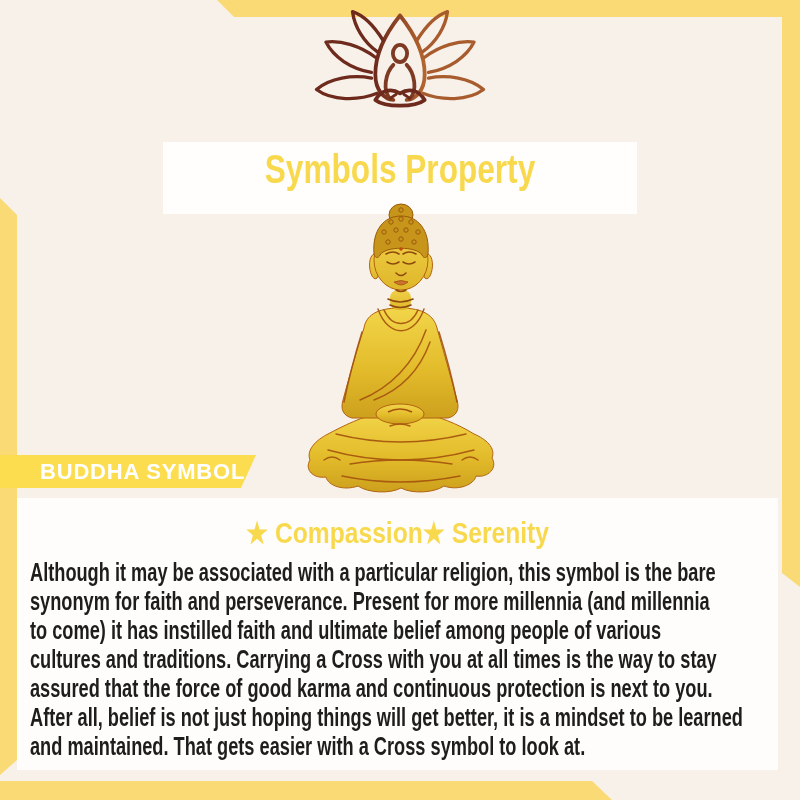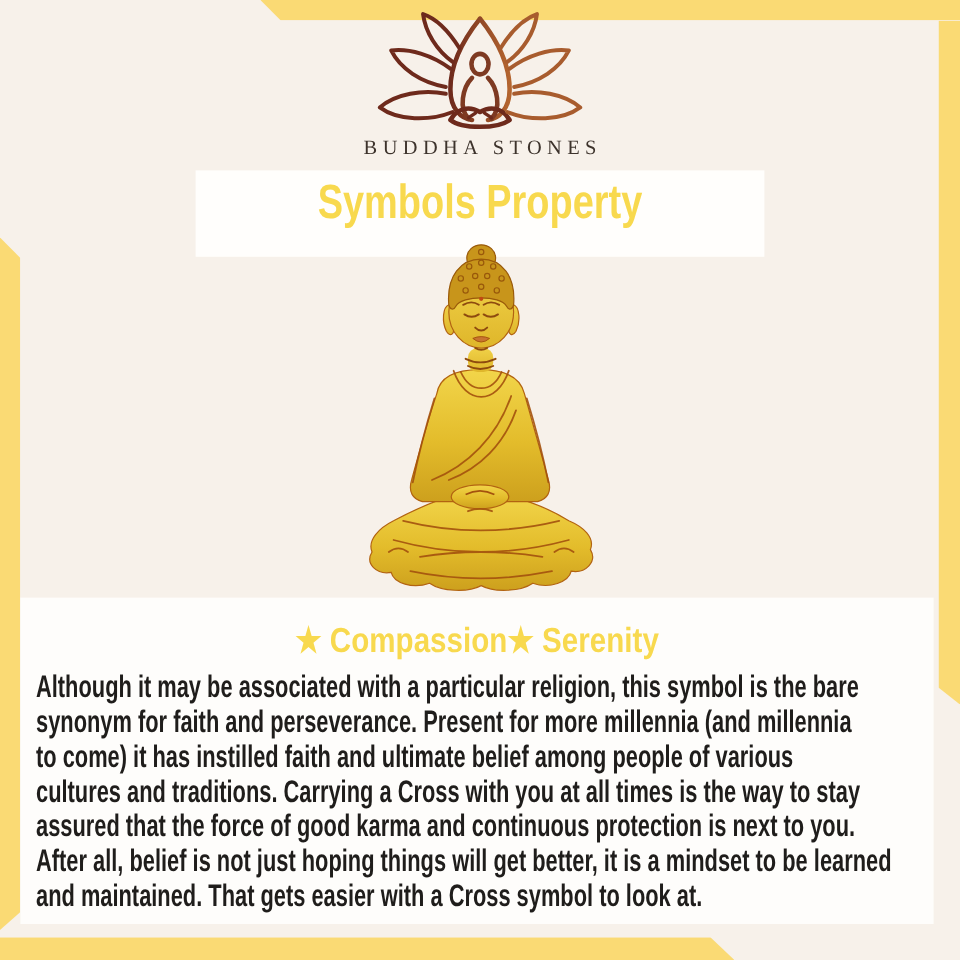--- a/index.html
+++ b/index.html
@@ -105,21 +105,20 @@
         </g>
 
         <g stroke="#A85C2E" stroke-width="3.5">
           <path d="M128,36 C138,20 148,10 160,6 C158,22 148,38 134,48"></path>
           <path d="M136,54 C152,42 172,36 188,38 C180,54 162,66 140,70"></path>
           <path d="M140,76 C160,72 184,76 198,88 C182,100 154,100 134,92"></path>
         </g>
       </g>
     </svg>
   </div>
-  <div class="brand-name">BUDDHA STONES</div>
 
   <div class="heading-band">
     <div class="title">Symbols Property</div>
   </div>
 
   <div class="statue">
     <svg width="205" height="292" viewBox="0 0 205 292">
       <defs>
         <linearGradient id="gold" x1="0" y1="0" x2="0" y2="1">
           <stop offset="0" stop-color="#F2D54A"></stop>
@@ -183,20 +182,23 @@
         <path d="M38,232 Q102,248 168,232"></path>
         <path d="M30,248 Q102,268 176,248"></path>
         <path d="M52,262 Q102,254 154,262"></path>
         <path d="M44,274 Q102,286 162,274"></path>
         <path d="M26,258 Q34,252 42,258"></path>
         <path d="M164,258 Q172,252 180,258"></path>
       </g>
     </svg>
   </div>
 
+  <div class="ribbon">
+    <div class="ribbon-label">BUDDHA SYMBOL</div>
+  </div>
 
   <div class="panel"></div>
   <div class="props-line">★ Compassion★ Serenity</div>
   <div class="body-text">
     <div class="line">Although it may be associated with a particular religion, this symbol is the bare</div>
     <div class="line">synonym for faith and perseverance. Present for more millennia (and millennia</div>
     <div class="line">to come) it has instilled faith and ultimate belief among people of various</div>
     <div class="line">cultures and traditions. Carrying a Cross with you at all times is the way to stay</div>
     <div class="line">assured that the force of good karma and continuous protection is next to you.</div>
     <div class="line">After all, belief is not just hoping things will get better, it is a mindset to be learned</div>

